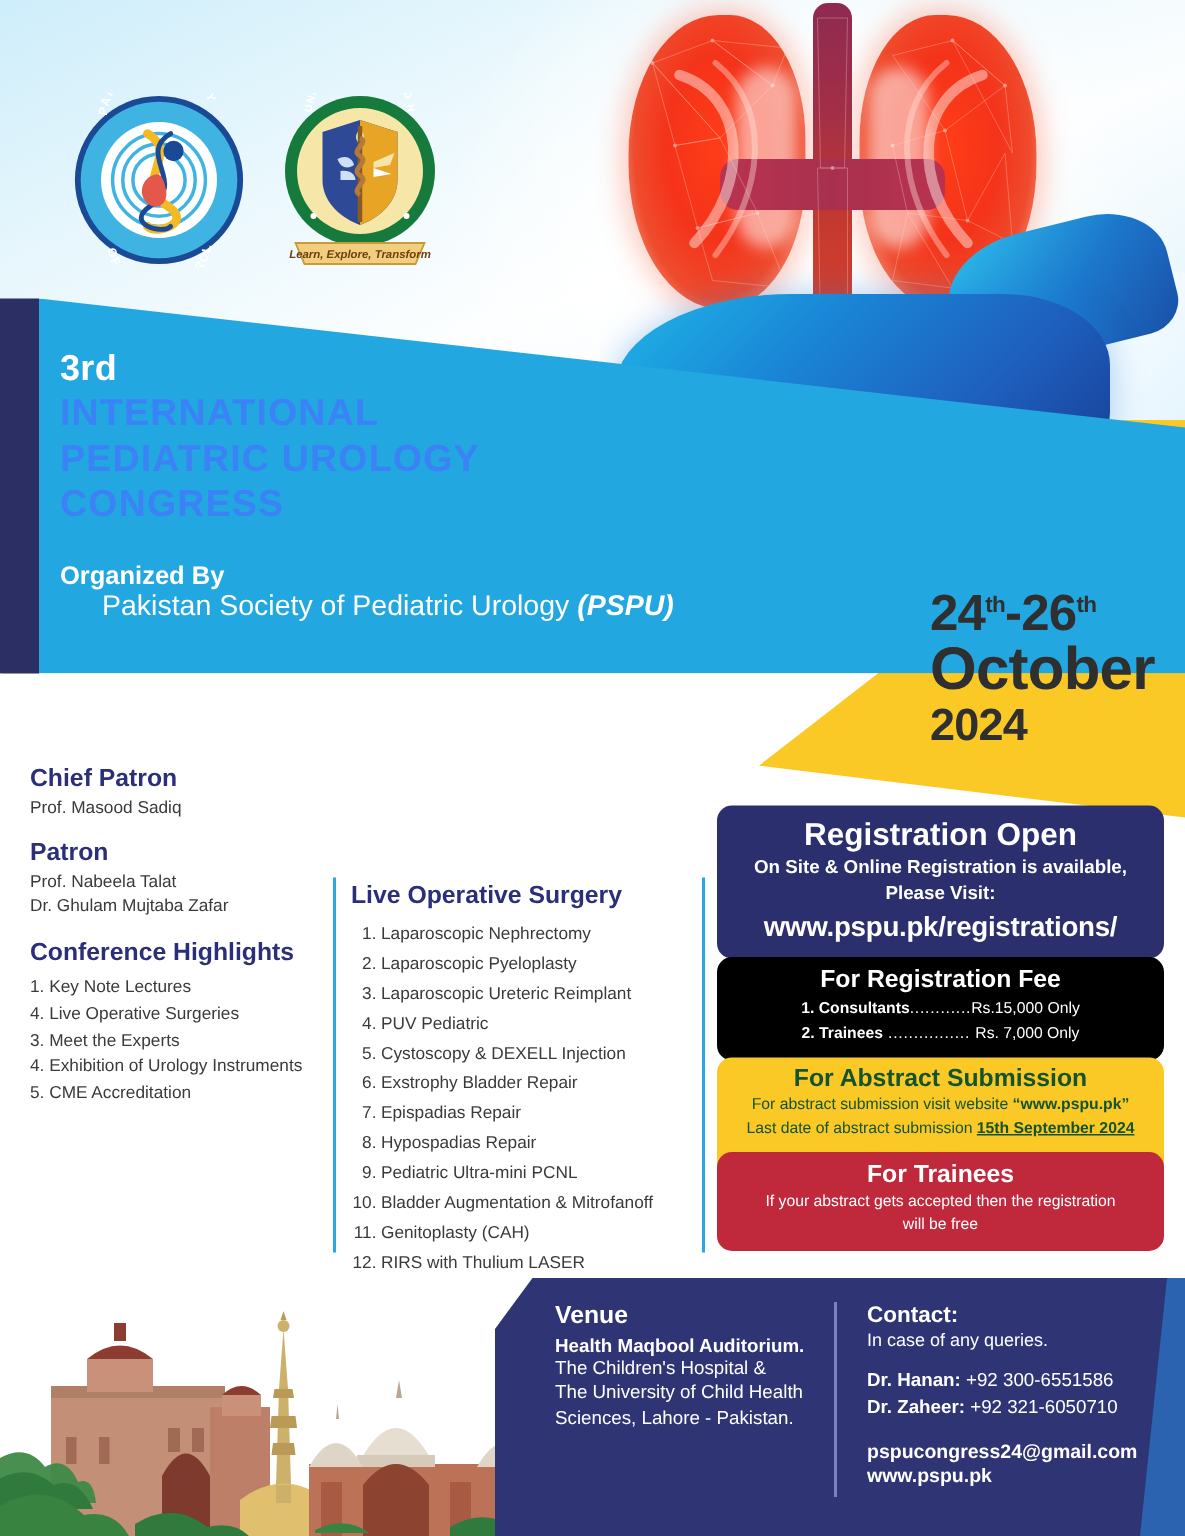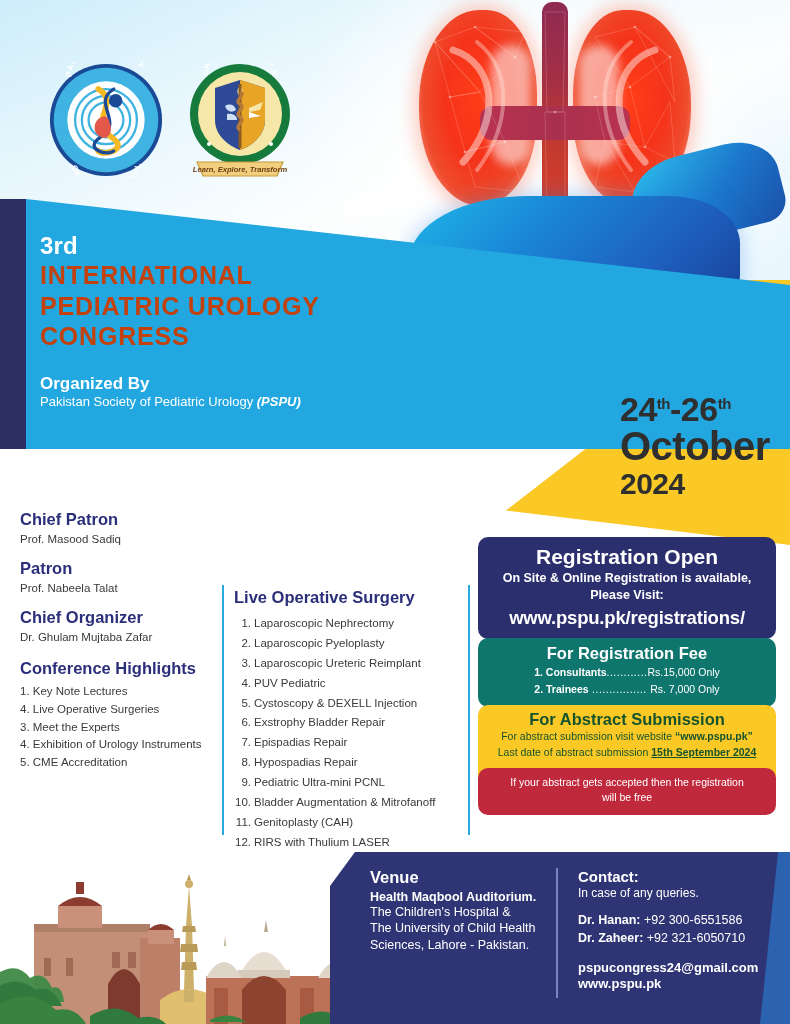--- a/index.html
+++ b/index.html
@@ -120,23 +120,23 @@
   }
   .band-red {
     position: absolute; left: 690px; top: 280px; width: 100px; height: 110px;
     background: #e8232a;
     clip-path: polygon(100px 0, 100px 108px, 0 108px);
   }
 
   
   .title-block { position: absolute; left: 40px; top: 232px; width: 470px; }
   .t-3rd   { font-size: 24px; font-weight: 700; color: #ffffff; letter-spacing: .2px; }
-  .t-main  { font-size: 25px; font-weight: 700; color: #c2410c; letter-spacing: .8px; line-height: 1.22; }
+  .t-main  { font-size: 25px; font-weight: 700; color: #3b82f6; letter-spacing: .8px; line-height: 1.22; }
   .org-label { margin-top: 22px; font-size: 17px; font-weight: 700; color: #ffffff; }
-  .org-name  { font-size: 13px; font-weight: 400; color: #ffffff; }
+  .org-name  { font-size: 19px; font-weight: 400; color: #ffffff; margin-left: 28px; }
   .org-name b { font-weight: 700; font-style: italic; }
 
   
   .date-block { position: absolute; left: 620px; top: 392px; width: 165px; text-align: left; color: #2f2f2f; }
   .d-range { font-size: 34px; font-weight: 700; line-height: 1; letter-spacing: -.5px; }
   .d-range sup { font-size: 15px; }
   .d-month { font-size: 40px; font-weight: 700; line-height: 1.04; letter-spacing: -.5px; }
   .d-year  { font-size: 30px; font-weight: 700; line-height: 1.04; letter-spacing: -.5px; }
 
   
@@ -168,21 +168,21 @@
   
   .box { position: absolute; left: 478px; width: 298px; border-radius: 10px; text-align: center; }
   .box-reg {
     top: 537px; padding: 8px 8px 10px; background: #2b2f6e; color: #ffffff;
   }
   .box-reg .h { font-size: 21px; font-weight: 700; line-height: 1.12; }
   .box-reg .s { font-size: 12.5px; font-weight: 700; line-height: 1.28; margin-top: 1px; }
   .box-reg .u { font-size: 18.5px; font-weight: 700; margin-top: 4px; letter-spacing: -.2px; }
 
   .box-fee {
-    top: 638px; padding: 6px 8px 9px; background: #0f766e; color: #ffffff;
+    top: 638px; padding: 6px 8px 9px; background: #000000; color: #ffffff;
   }
   .box-fee .h { font-size: 16.5px; font-weight: 700; }
   .box-fee .row { font-size: 10.5px; line-height: 1.46; margin-top: 2px; }
   .box-fee .row b { font-weight: 700; }
   .box-fee .row .dots { letter-spacing: .5px; }
 
   .box-abs {
     top: 705px; padding: 5px 8px 24px; background: #fbc925; color: #14532d;
   }
   .box-abs .h { font-size: 16.5px; font-weight: 700; }
@@ -354,21 +354,20 @@
     <div class="d-range"><span>24</span><sup>th</sup><span>-</span><span>26</span><sup>th</sup></div>
     <div class="d-month">October</div>
     <div class="d-year">2024</div>
   </div>
 
   <div class="leftcol">
     <div class="lc-head">Chief Patron</div>
     <div class="lc-sub">Prof. Masood Sadiq</div>
     <div class="lc-head">Patron</div>
     <div class="lc-sub">Prof. Nabeela Talat</div>
-    <div class="lc-head">Chief Organizer</div>
     <div class="lc-sub">Dr. Ghulam Mujtaba Zafar</div>
     <div class="lc-head" style="margin-top:16px">Conference Highlights</div>
     <ul class="lc-list">
       <li>1. Key Note Lectures</li>
       <li>4. Live Operative Surgeries</li>
       <li>3. Meet the Experts</li>
       <li>4. Exhibition of Urology Instruments</li>
       <li>5. CME Accreditation</li>
     </ul>
   </div>
@@ -406,20 +405,21 @@
     <div class="row"><b>2. Trainees</b><span class="dots"> ................ </span><span>Rs.  7,000 Only</span></div>
   </div>
 
   <div class="box box-abs">
     <div class="h">For Abstract Submission</div>
     <div class="l"><span>For abstract submission visit website </span><b>“www.pspu.pk”</b></div>
     <div class="l"><span>Last date of abstract submission </span><u>15th September 2024</u></div>
   </div>
 
   <div class="box box-tr">
+    <div class="h">For Trainees</div>
     <div class="l">If your abstract gets accepted then the registration</div>
     <div class="l">will be free</div>
   </div>
 
   <div class="footer-skyline">
     <svg viewBox="0 0 400 186" width="400" height="186">
 
       <g>
         <rect x="34" y="86" width="116" height="100" fill="#c48f77"></rect>
         <rect x="34" y="86" width="116" height="8" fill="#b07f68"></rect>

